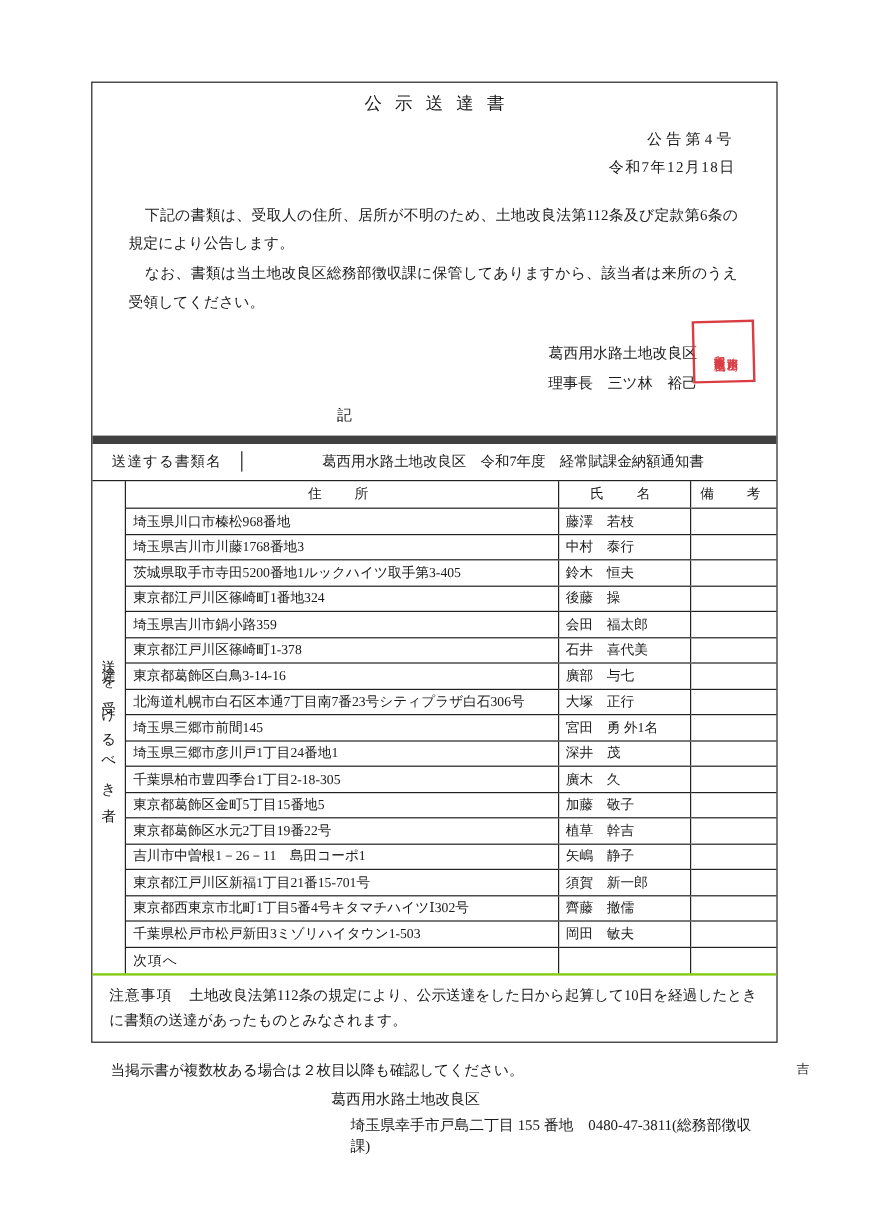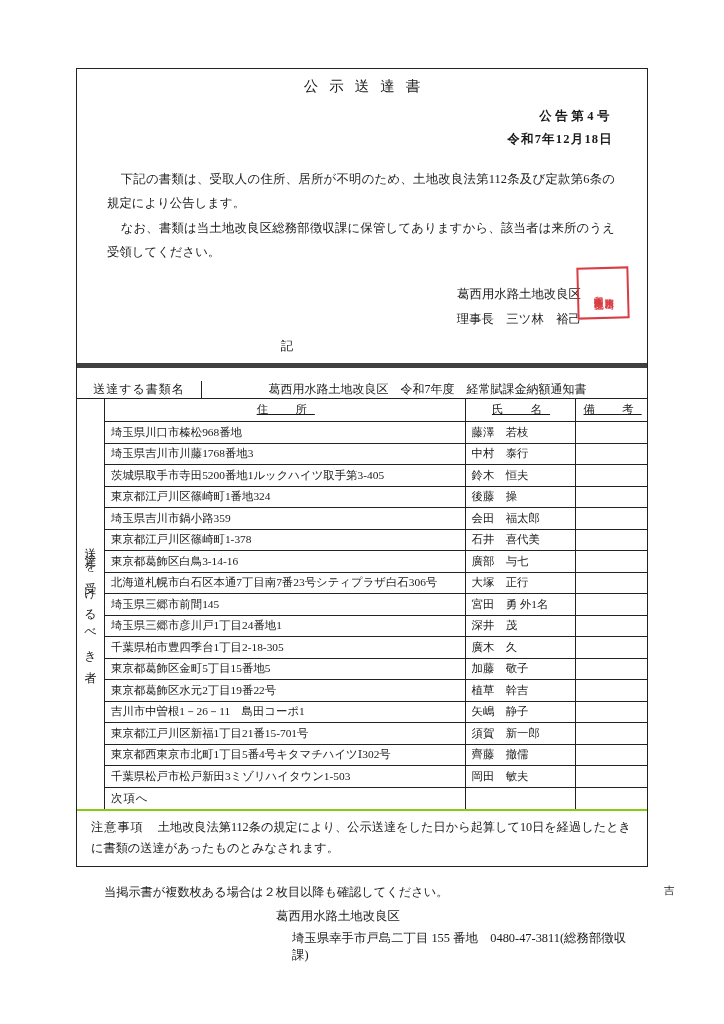--- a/index.html
+++ b/index.html
@@ -46,21 +46,20 @@
     text-align: center;
   }
 
   
   .notice-block {
     margin-top: 2px;
     padding-right: 34px;
     text-align: right;
     font-size: 12.5px;
     line-height: 1.85;
-    font-weight: bold;
   }
   .notice-no { letter-spacing: 3.5px; }
   .notice-date { letter-spacing: 1.2px; }
 
   
   .body-text {
     margin-top: 16px;
     padding: 0 32px 0 30px;
     font-size: 12.4px;
     line-height: 1.95;
@@ -113,24 +112,24 @@
   .ki-row {
     text-align: center;
     font-size: 12.4px;
     margin-top: 6px;
     margin-bottom: 8px;
     padding-right: 150px;
   }
 
   
   .band {
-    border-top: 5px solid #404040;
+    border-top: 7px solid #404040;
     display: flex;
     height: 30px;
-    align-items: flex-end;
+    align-items: center;
   }
   .band-label {
     width: 124px;
     border-right: 1px solid #222;
     display: flex;
     align-items: center;
     justify-content: center;
     font-size: 12px;
     letter-spacing: 1px;
   }
@@ -181,41 +180,40 @@
     white-space: nowrap;
     overflow: hidden;
   }
   table.addr th:first-child, table.addr td:first-child { border-left: none; }
   table.addr tr:last-child td { border-bottom: none; margin-left: 29px; }
   table.addr th {
     text-align: center;
     letter-spacing: 8px;
     padding-left: 8px;
     height: 23px;
-    text-decoration: underline;
   }
   th.c-addr { letter-spacing: 14px; padding-left: 14px; }
   th.c-name { letter-spacing: 8px; padding-left: 8px; }
   th.c-note { letter-spacing: 2px; padding-left: 2px; }
   col.c-addr { width: 360px; }
   col.c-name { width: 110px; }
   col.c-note { width: 72px; }
   td.name { text-align: left; padding-left: 10px; }
   td.note { }
   td.next { text-align: left; padding-left: 8px; letter-spacing: 1px; }
 
   
   .caution {
     border-top: 2px solid #84cc16;
     padding: 6px 14px 7px 14px;
     font-size: 12.2px;
     line-height: 1.75;
   }
   .caution .lbl { letter-spacing: 1px; margin-right: 14px; }
-  .below-note { position: absolute; left: 104px; top: 884px; font-size: 12.2px; }
+  .below-note { position: absolute; left: 92px; top: 884px; font-size: 12.2px; }
   .kichi { position: absolute; left: 664px; top: 884px; font-size: 10.5px; }
   .foot1 { position: absolute; left: 276px; top: 908px; font-size: 12.4px; }
   .foot2 { position: absolute; left: 292px; top: 930px; font-size: 12.4px; }
 </style>
 </head>
 <body>
 
 <div class="page">
 
   <div class="doc-frame">

